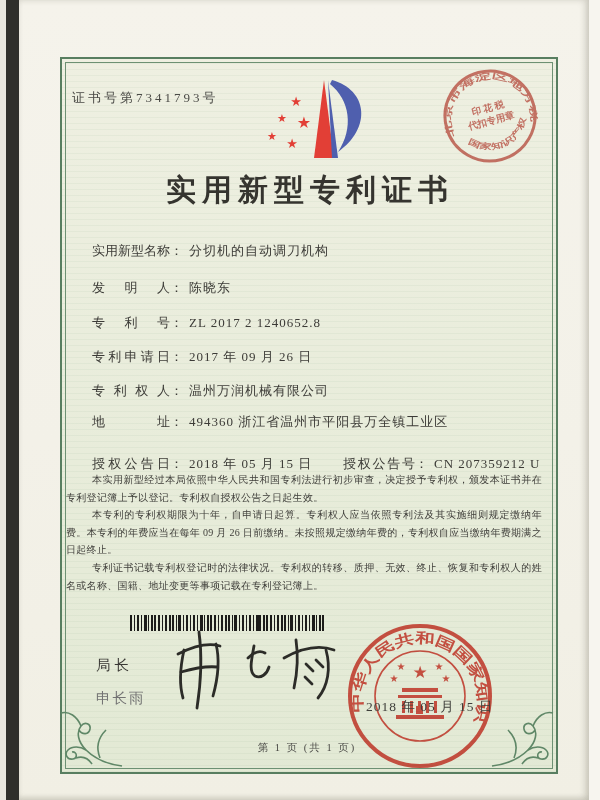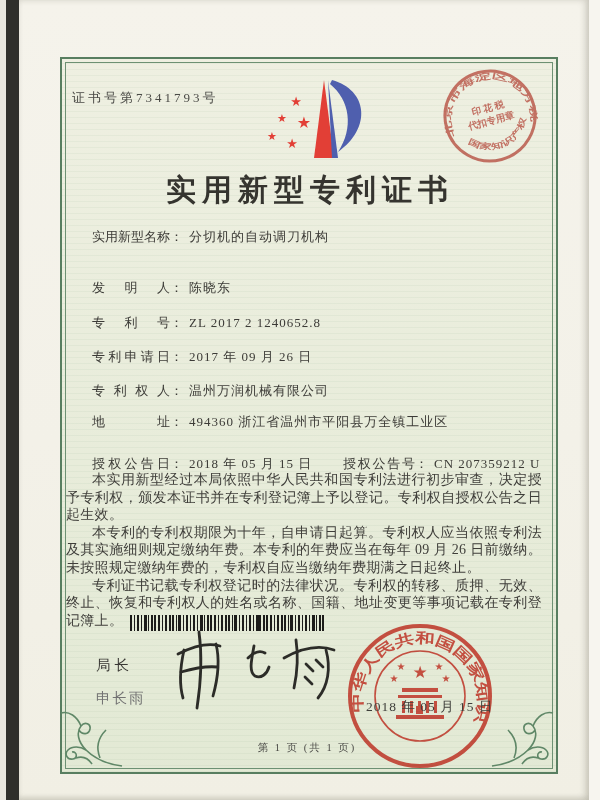--- a/index.html
+++ b/index.html
@@ -28,21 +28,21 @@
   .cert-no{left:72px;top:89px;font-size:13px;letter-spacing:3px;color:#4a4a46;}
   .title{left:60px;top:170px;width:494px;text-align:center;font-size:30px;font-weight:700;
          letter-spacing:6px;text-indent:6px;color:#35342f;}
   .frow{left:92px;font-size:13px;color:#3c3b37;white-space:nowrap;}
   .frow .lbl{display:inline-block;width:78px;text-align:justify;text-align-last:justify;vertical-align:top;}
   .frow .colon{display:inline-block;}
   .frow .val{display:inline-block;margin-left:6px;letter-spacing:1px;}
   .pair2{position:absolute;left:251px;top:0;white-space:nowrap;}
   .pair2 .lbl2{display:inline-block;width:72px;text-align:justify;text-align-last:justify;}
   .body-text{left:66px;top:471px;width:476px;color:#3f3e3a;}
-  .body-text p{margin:0;font-size:14px;line-height:17.6px;text-align:justify;text-indent:26px;letter-spacing:.3px;}
+  .body-text p{margin:0;font-size:10px;line-height:17.6px;text-align:justify;text-indent:26px;letter-spacing:.3px;}
   .barcode{left:130px;top:615px;width:196px;height:16px;
     background:
       repeating-linear-gradient(90deg,#1d1d1b 0 1.5px,transparent 1.5px 3.5px),
       repeating-linear-gradient(90deg,#1d1d1b 0 1px,transparent 1px 8px);
   }
   .sig-title{left:96px;top:656px;font-size:14.5px;letter-spacing:4px;color:#3a3935;}
   .sig-name{left:96px;top:689px;font-size:14.5px;letter-spacing:2px;color:#737373;}
   .sig-svg{left:168px;top:620px;z-index:3;}
   .seal-main{left:344px;top:620px;z-index:4;mix-blend-mode:multiply;opacity:.92;}
   .seal-date{left:366px;top:698px;font-size:13.5px;letter-spacing:1px;color:#3e3e3a;z-index:5;}
@@ -68,21 +68,21 @@
   <path d="M84,14 C120,24 124,62 90,86 C106,62 102,34 82,18 Z" fill="#4f5fae"></path>
   <text x="48" y="40" font-size="13" fill="#e23f36" text-anchor="middle">★</text>
   <text x="34" y="56" font-size="11" fill="#e23f36" text-anchor="middle">★</text>
   <text x="56" y="62" font-size="16" fill="#e23f36" text-anchor="middle">★</text>
   <text x="24" y="74" font-size="11" fill="#e23f36" text-anchor="middle">★</text>
   <text x="44" y="82" font-size="13" fill="#e23f36" text-anchor="middle">★</text>
 </svg>
 
 <div class="abs title">实用新型专利证书</div>
 
-<div class="abs frow" style="top:228px">
+<div class="abs frow" style="top:242px">
   <span class="lbl">实用新型名称</span><span class="colon">：</span><span class="val">分切机的自动调刀机构</span>
 </div>
 <div class="abs frow" style="top:279px">
   <span class="lbl">发明人</span><span class="colon">：</span><span class="val">陈晓东</span>
 </div>
 <div class="abs frow" style="top:314px">
   <span class="lbl">专利号</span><span class="colon">：</span><span class="val">ZL 2017 2 1240652.8</span>
 </div>
 <div class="abs frow" style="top:348px">
   <span class="lbl">专利申请日</span><span class="colon">：</span><span class="val">2017 年 09 月 26 日</span>

